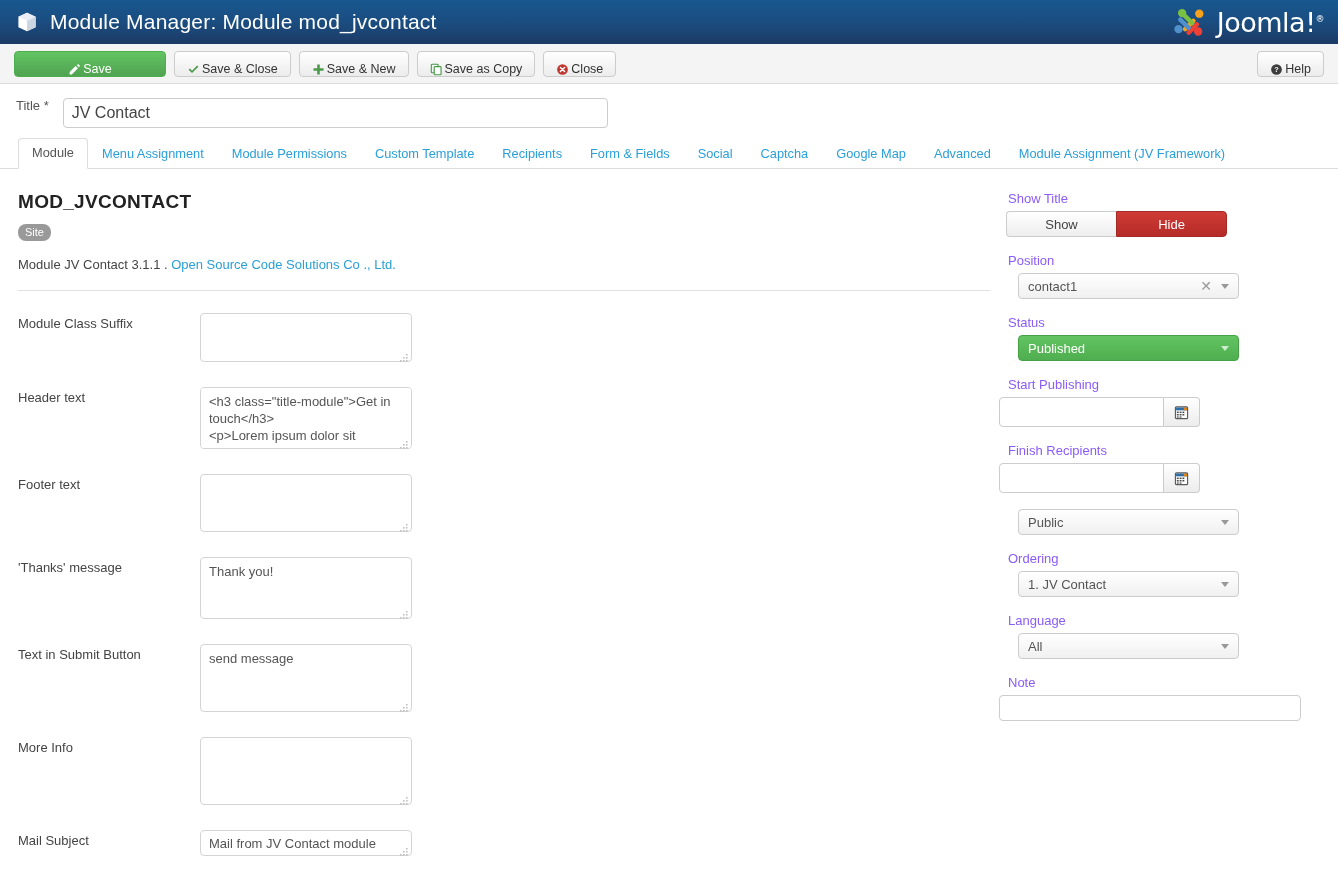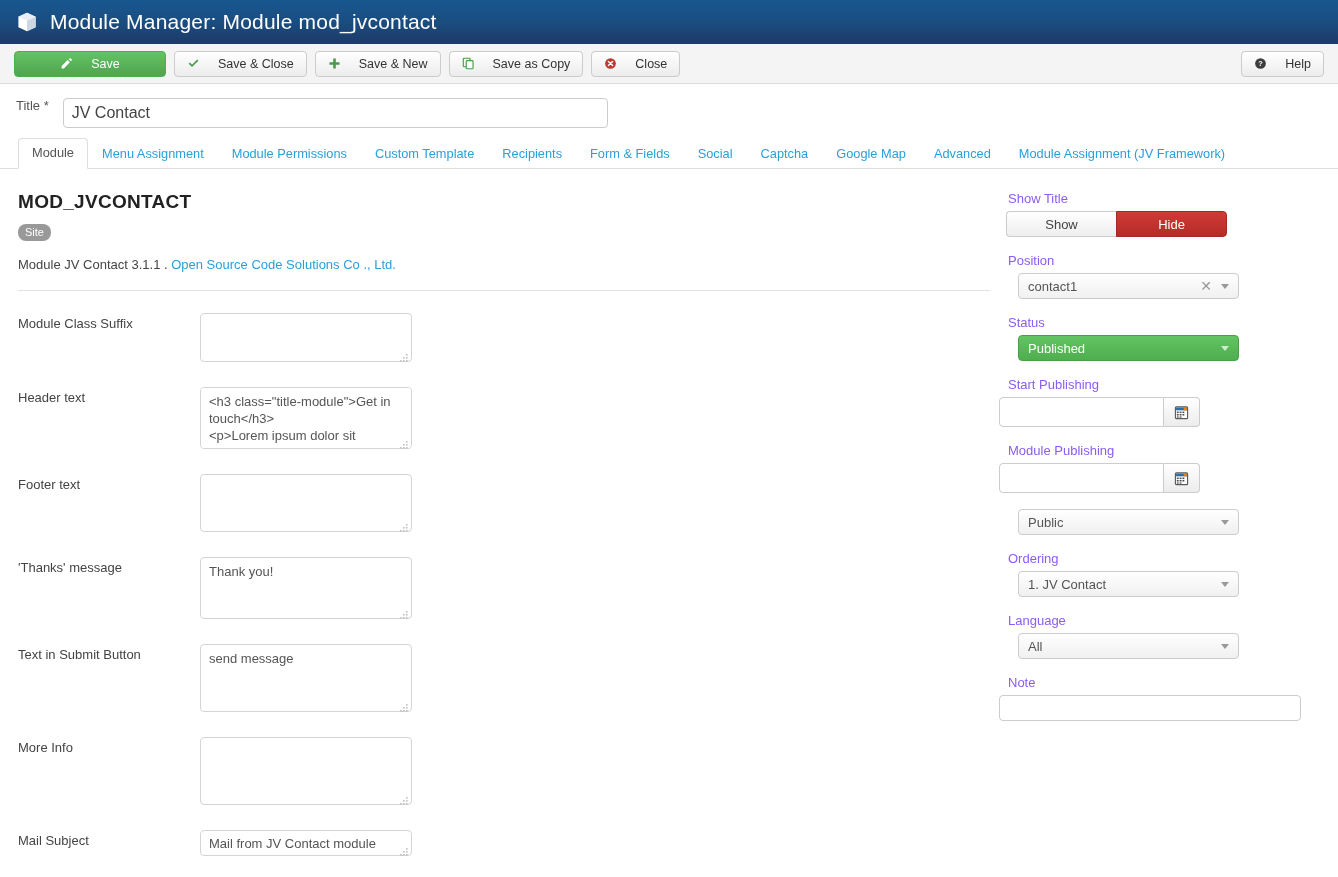--- a/index.html
+++ b/index.html
@@ -54,23 +54,23 @@
     background: #f4f4f4;
     border-bottom: 1px solid #dcdcdc;
     display: flex;
     align-items: center;
     padding: 0 14px;
     position: relative;
   }
   .btn {
     height: 26px;
     display: inline-flex;
-    align-items: center;
+    align-items: flex-end;
     justify-content: center;
-    gap: 18px;
+    gap: 2px;
     padding: 0 12px;
     margin-right: 8px;
     font-size: 12.5px;
     border: 1px solid #cccccc;
     border-radius: 4px;
     background: linear-gradient(to bottom, #ffffff 0%, #ececec 100%);
     color: #333333;
     cursor: pointer;
     white-space: nowrap;
     user-select: none;
@@ -332,20 +332,37 @@
     <span class="ico">
       <svg class="box-icon" viewBox="0 0 24 24" aria-hidden="true">
         <path d="M12 1.8 2.6 6.2v11.6L12 22.2l9.4-4.4V6.2z" fill="#ffffff"></path>
         <path d="M12 1.8 2.6 6.2 12 10.6l9.4-4.4z" fill="#e9eef4"></path>
         <path d="M12 10.6v11.6l9.4-4.4V6.2z" fill="#ccd7e4"></path>
       </svg>
     </span>
     <span class="header-title">Module Manager: Module mod_jvcontact</span>
   </div>
 
+  <div class="joomla-logo">
+    <span class="ico">
+      <svg width="38" height="38" viewBox="0 0 64 64" aria-hidden="true">
+        <g stroke-linecap="round" fill="none" stroke-width="7.5">
+          <path d="M22 44 36 30" stroke="#f9a11b"></path>
+          <path d="M28 50 42 36" stroke="#ee4035"></path>
+          <path d="M20 20 34 34" stroke="#7ac143"></path>
+          <path d="M14 28 28 42" stroke="#5091cd"></path>
+        </g>
+        <circle cx="17" cy="17" r="7" fill="#7ac143"></circle>
+        <circle cx="46" cy="18" r="7" fill="#f9a11b"></circle>
+        <circle cx="11" cy="44" r="7" fill="#5091cd"></circle>
+        <circle cx="44" cy="48" r="7" fill="#ee4035"></circle>
+      </svg>
+    </span>
+    <span class="joomla-word"><span>Joomla!</span><sup>®</sup></span>
+  </div>
 </div>
 
 <div class="toolbar">
   <div class="btn btn-save">
     <span class="ico">
       <svg width="13" height="13" viewBox="0 0 16 16" aria-hidden="true">
         <path d="M2 11.2V14h2.8l7.4-7.4-2.8-2.8L2 11.2z" fill="#ffffff"></path>
         <path d="M14.3 4.2a.9.9 0 0 0 0-1.3l-1.2-1.2a.9.9 0 0 0-1.3 0l-1 1 2.5 2.5 1-1z" fill="#ffffff"></path>
       </svg>
     </span>
@@ -573,21 +590,21 @@
                 <rect x="3" y="12.2" width="2" height="1.3"></rect>
                   <rect x="6" y="12.2" width="2" height="1.3"></rect>
               </g>
             </svg>
           </span>
         </div>
       </div>
     </div>
 
     <div class="r-block">
-      <div class="r-label">Module Publishing</div>
+      <div class="r-label">Finish Recipients</div>
       <div class="date-wrap">
         <input class="date-input" value="" style="">
         <div class="date-btn">
           <span class="ico">
             <svg width="15" height="15" viewBox="0 0 16 16" aria-hidden="true">
               <rect x="1.5" y="2" width="13" height="12.5" rx="1" fill="#ffffff" stroke="#5a5a5a" stroke-width="1.2"></rect>
               <rect x="2.2" y="2.7" width="11.6" height="3" fill="#2e6da4"></rect>
               <rect x="10.4" y="2.7" width="3.4" height="3" fill="#e08214"></rect>
               <g fill="#4a4a4a">
                 <rect x="3" y="7" width="2" height="1.6"></rect>

